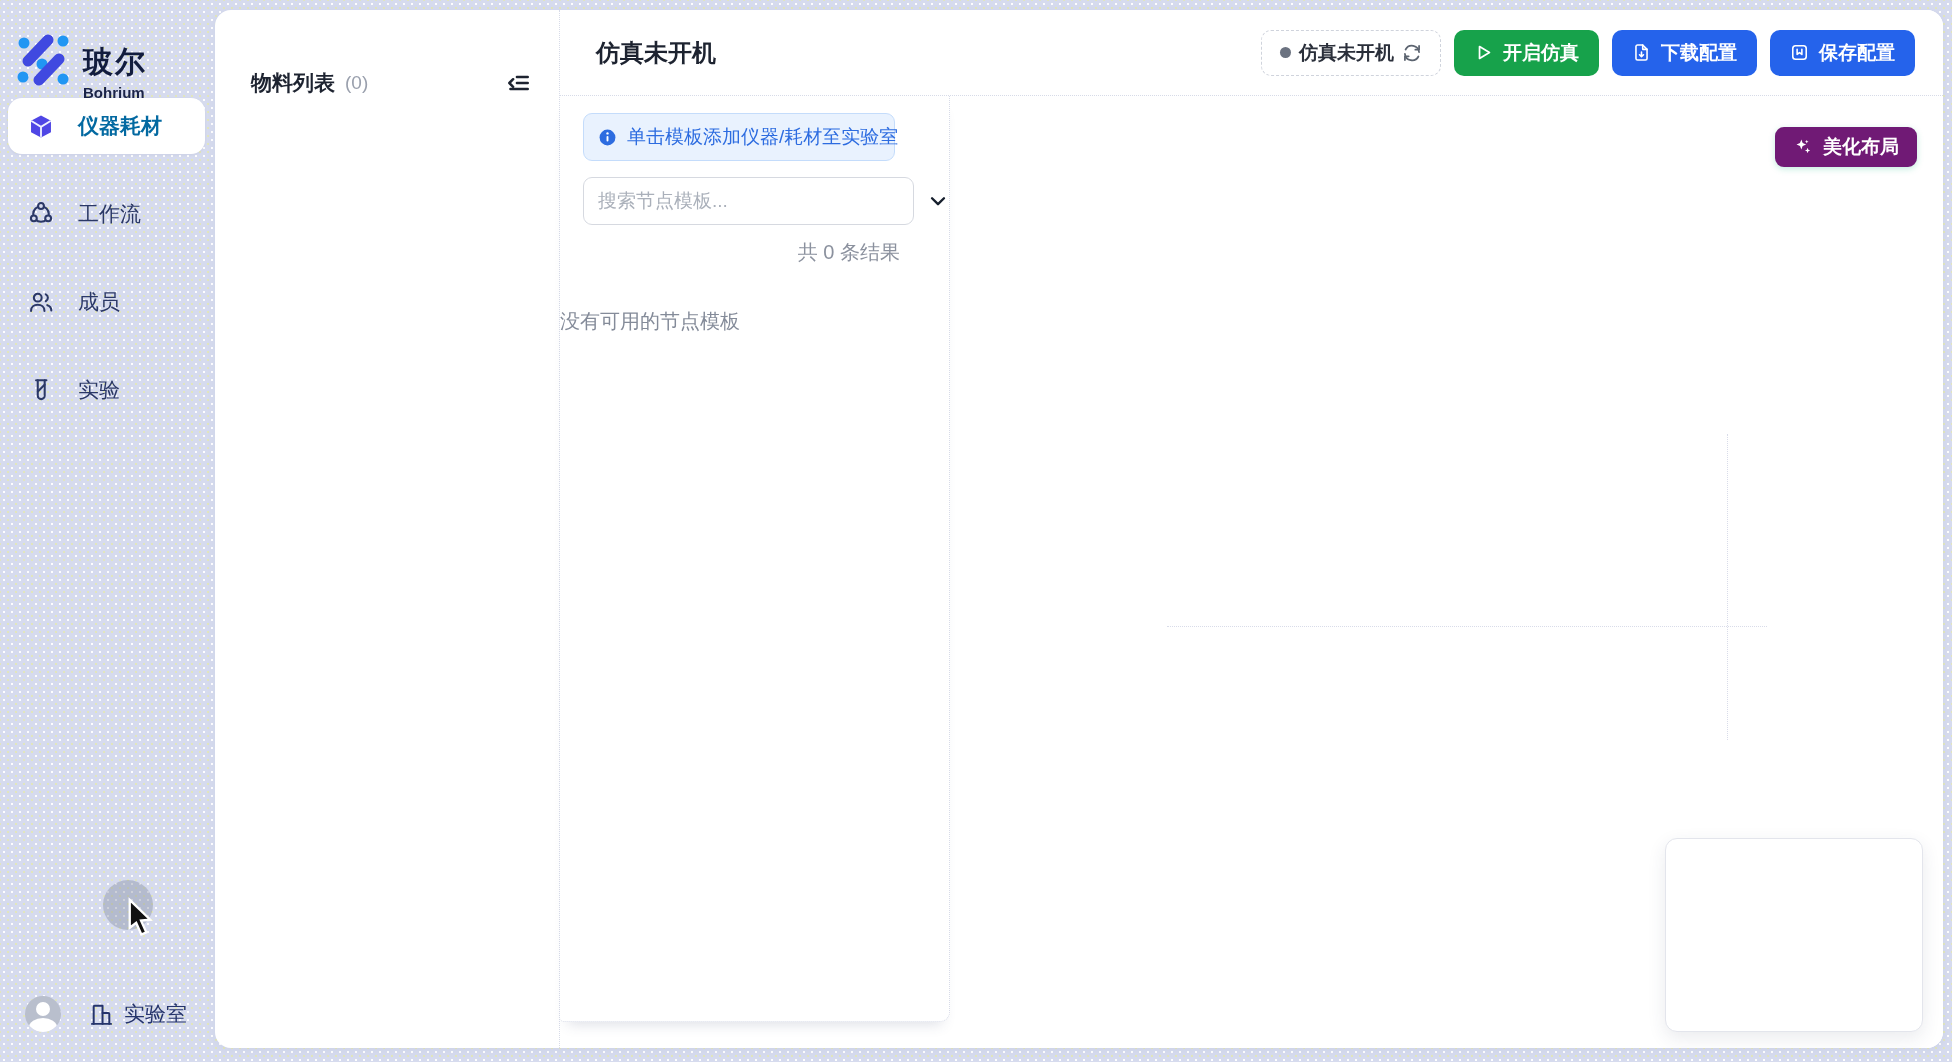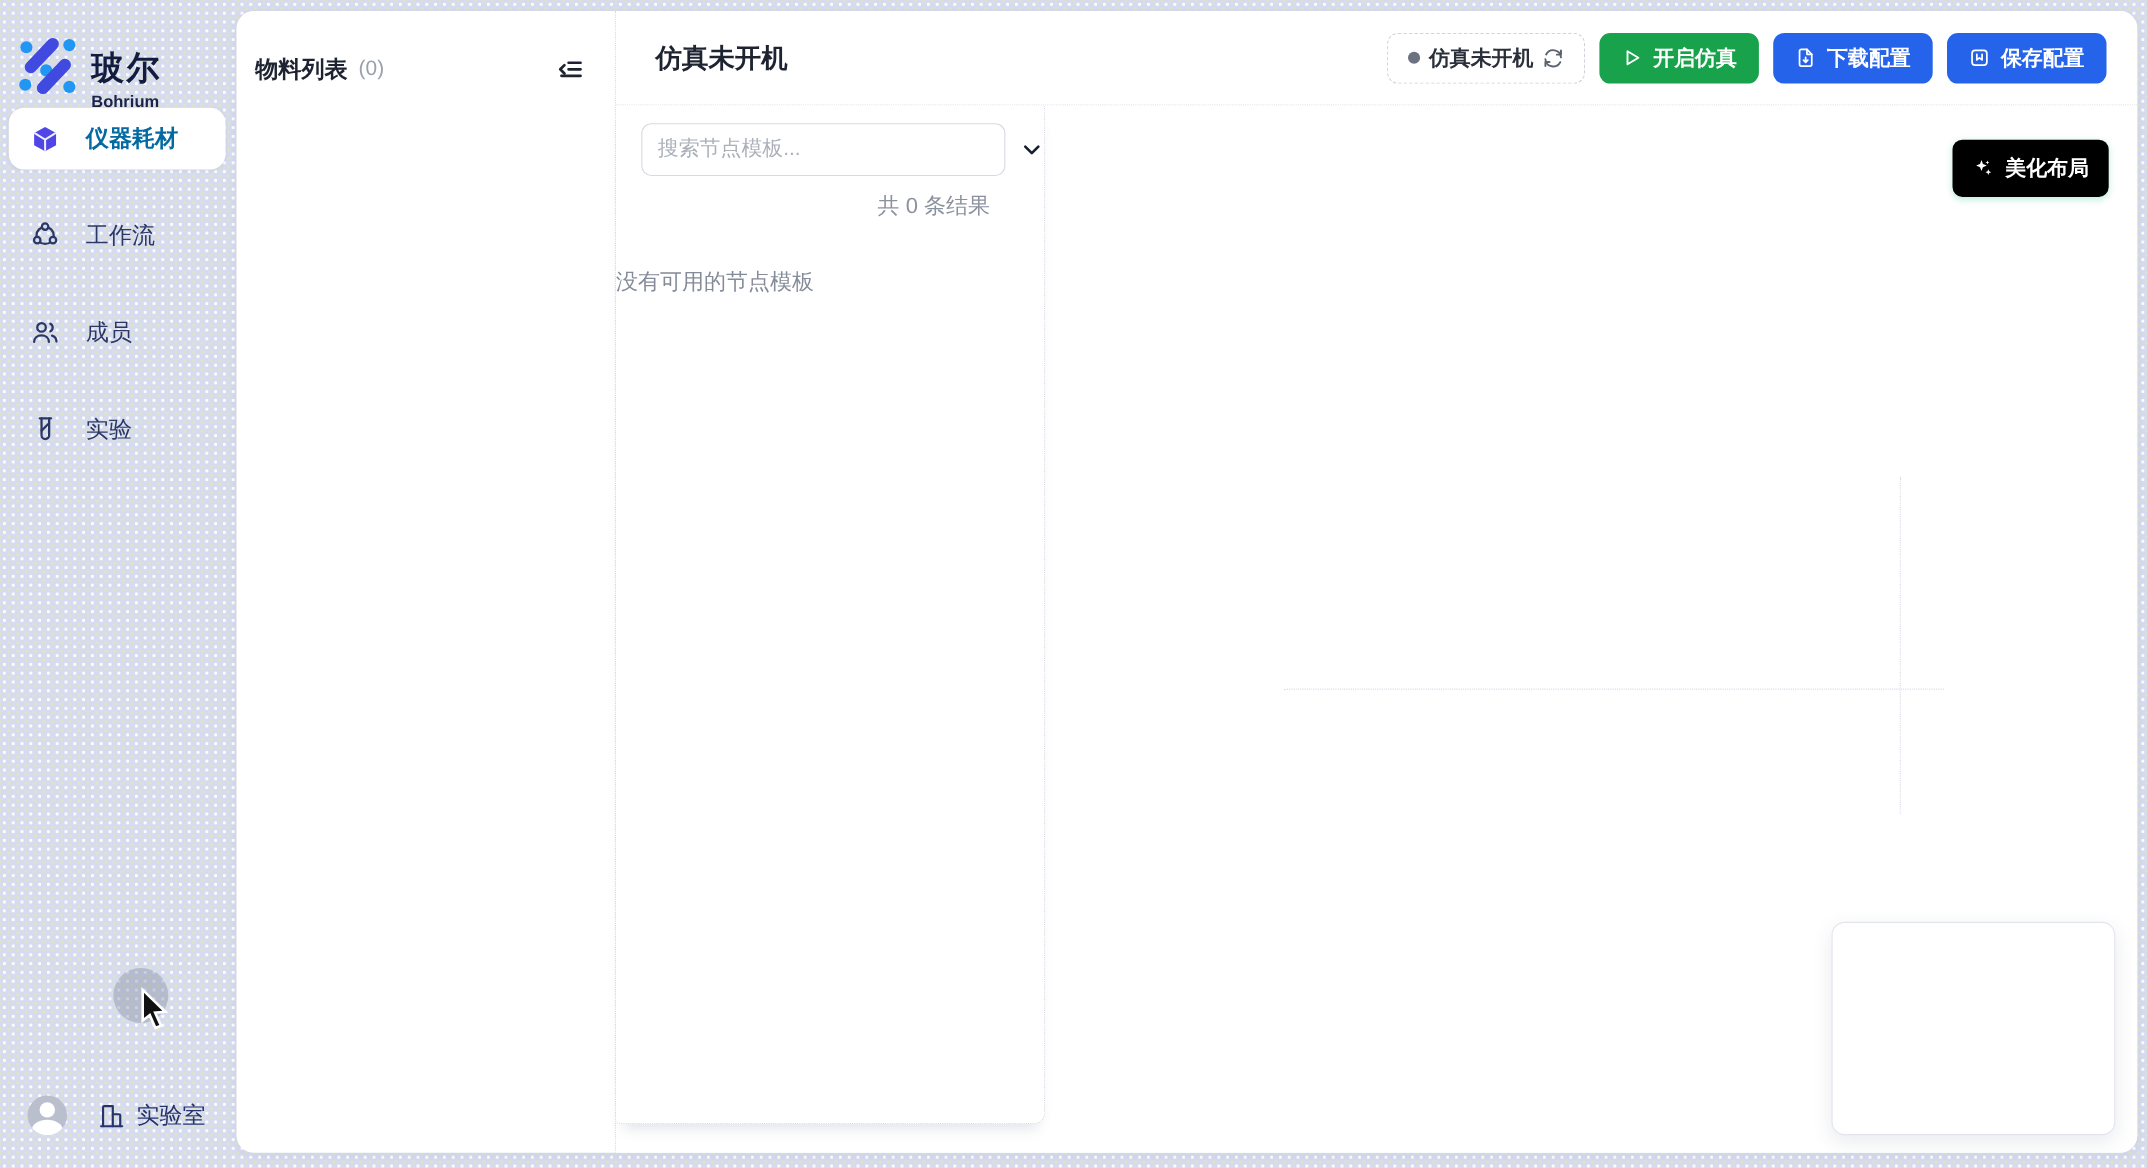--- a/index.html
+++ b/index.html
@@ -37,21 +37,21 @@
   .lab-entry { display:flex; align-items:center; gap:10px; margin-left:28px; color:#25346c;
     font-size:21px; cursor:pointer; }
 
   
   .window { position:absolute; left:215px; top:10px; width:1728px; height:1038px;
     background:#fff; border-radius:16px; box-shadow:0 2px 10px rgba(40,50,100,.05); overflow:hidden; }
 
   
   .materials-col { position:absolute; left:0; top:0; width:345px; height:1038px;
     border-right:1px dotted #d7dbe8; }
-  .materials-head { display:flex; align-items:center; padding:38px 26px 0 17px; }
+  .materials-head { display:flex; align-items:center; padding:38px 26px 0 36px;margin-top:20px; }
   .materials-title { font-size:21px; font-weight:bold; color:#1d2330; }
   .materials-count { font-size:19px; color:#9aa0ad; margin-left:10px; }
   .materials-collapse { margin-left:auto; width:30px; height:30px; display:flex; align-items:center;
     justify-content:center; cursor:pointer; color:#1d2330; }
 
   
   .main-head { position:absolute; left:345px; top:0; width:1383px; height:86px;
     border-bottom:1px dotted #d7dbe8; display:flex; align-items:center; background:#fff; }
   .page-title { font-size:24px; font-weight:bold; color:#1d2330; margin-left:36px; }
   .head-actions { margin-left:auto; margin-right:28px; display:flex; align-items:center; gap:13px; }
@@ -62,21 +62,21 @@
     border-radius:10px; color:#fff; font-size:19px; font-weight:bold; cursor:pointer;
     font-family:inherit; }
   .btn-green { background:#17a24b; }
   .btn-blue { background:#2563eb; }
 
   
   .canvas { position:absolute; left:345px; top:86px; width:1383px; height:952px; background:#fff; }
   .guide-h { position:absolute; left:607px; top:530px; width:600px; border-top:1px dotted #d9dce9; }
   .guide-v { position:absolute; left:1167px; top:338px; height:306px; border-left:1px dotted #d9dce9; }
   .beautify-btn { position:absolute; right:26px; top:31px; display:flex; align-items:center; gap:10px;
-    height:52px; padding:0 18px; background:#000000; color:#fff; border:none; border-radius:9px;
+    height:40px; padding:0 18px; background:#701a75; color:#fff; border:none; border-radius:9px;
     font-size:19px; font-weight:bold; cursor:pointer; font-family:Liberation Sans, sans-serif;
     box-shadow:0 2px 6px rgba(16,185,129,.25); }
   .minimap { position:absolute; right:20px; bottom:16px; width:258px; height:194px; background:#fff;
     border:1px solid #e3e5ec; border-radius:12px; box-shadow:0 6px 18px rgba(50,60,90,.10); }
 
   
   .tpl-panel { position:absolute; left:345px; top:86px; width:390px; height:926px; background:#fff;
     border-right:1px dotted #d7dbe8; border-bottom:1px dotted #d7dbe8;
     box-shadow:0 10px 14px -8px rgba(60,70,110,.18); border-bottom-left-radius:4px;
     border-bottom-right-radius:10px; }
@@ -261,20 +261,30 @@
             <path d="M17.5 13l.9 2.3 2.3.9-2.3.9-.9 2.3-.9-2.3-2.3-.9 2.3-.9z"></path>
             <path d="M16.5 3.4l.6 1.6 1.6.6-1.6.6-.6 1.6-.6-1.6-1.6-.6 1.6-.6z"></path>
           </svg>
         </span>
         <span>美化布局</span>
       </button>
       <div class="minimap"></div>
     </div>
 
     <div class="tpl-panel">
+      <div class="tpl-banner">
+        <span>
+          <svg width="19" height="19" viewBox="0 0 24 24">
+            <circle cx="12" cy="12" r="10" fill="#2d6ce0"></circle>
+            <rect x="10.8" y="10" width="2.4" height="7" rx="1.2" fill="#fff"></rect>
+            <circle cx="12" cy="6.8" r="1.5" fill="#fff"></circle>
+          </svg>
+        </span>
+        <span>单击模板添加仪器/耗材至实验室</span>
+      </div>
       <div class="search-row">
         <input class="search-input" type="text" placeholder="搜索节点模板..." style="">
         <span class="search-chevron">
           <svg width="22" height="22" viewBox="0 0 24 24" fill="none" stroke="#17202e" stroke-width="2.6" stroke-linecap="round" stroke-linejoin="round">
             <path d="M5.5 9l6.5 6.5L18.5 9"></path>
           </svg>
         </span>
       </div>
       <div class="result-count">共 0 条结果</div>
       <div class="tpl-empty">没有可用的节点模板</div>

